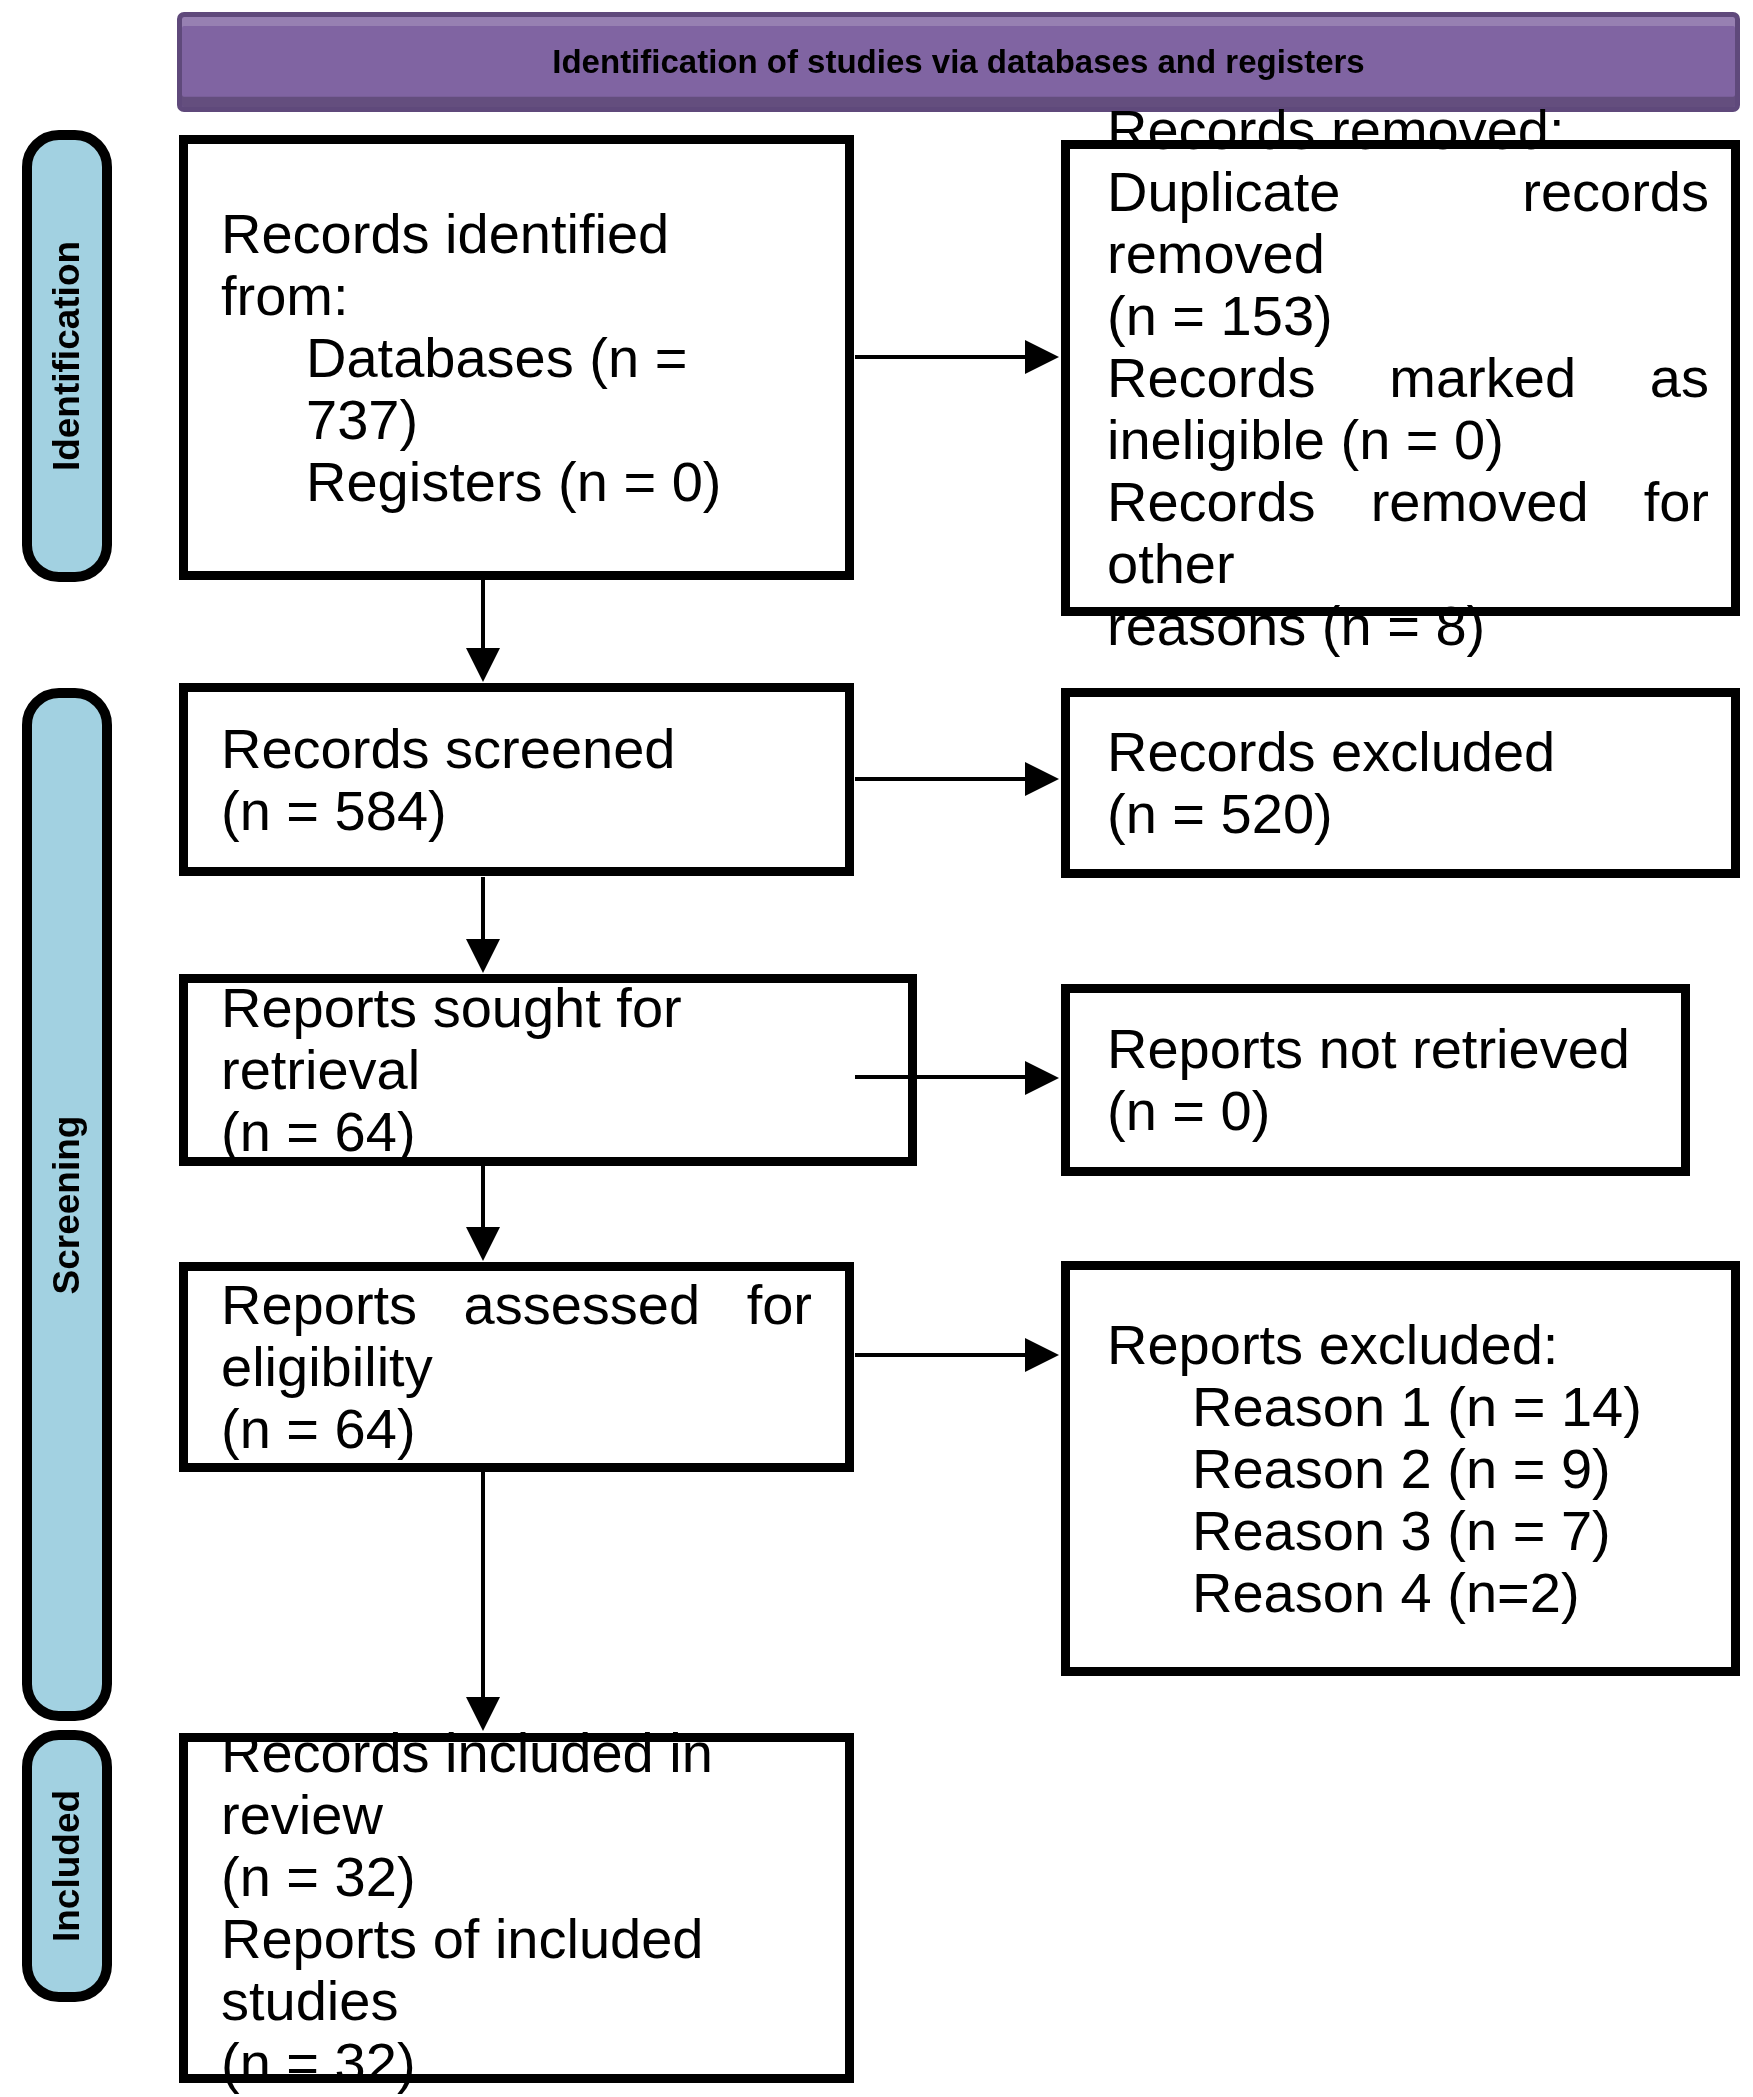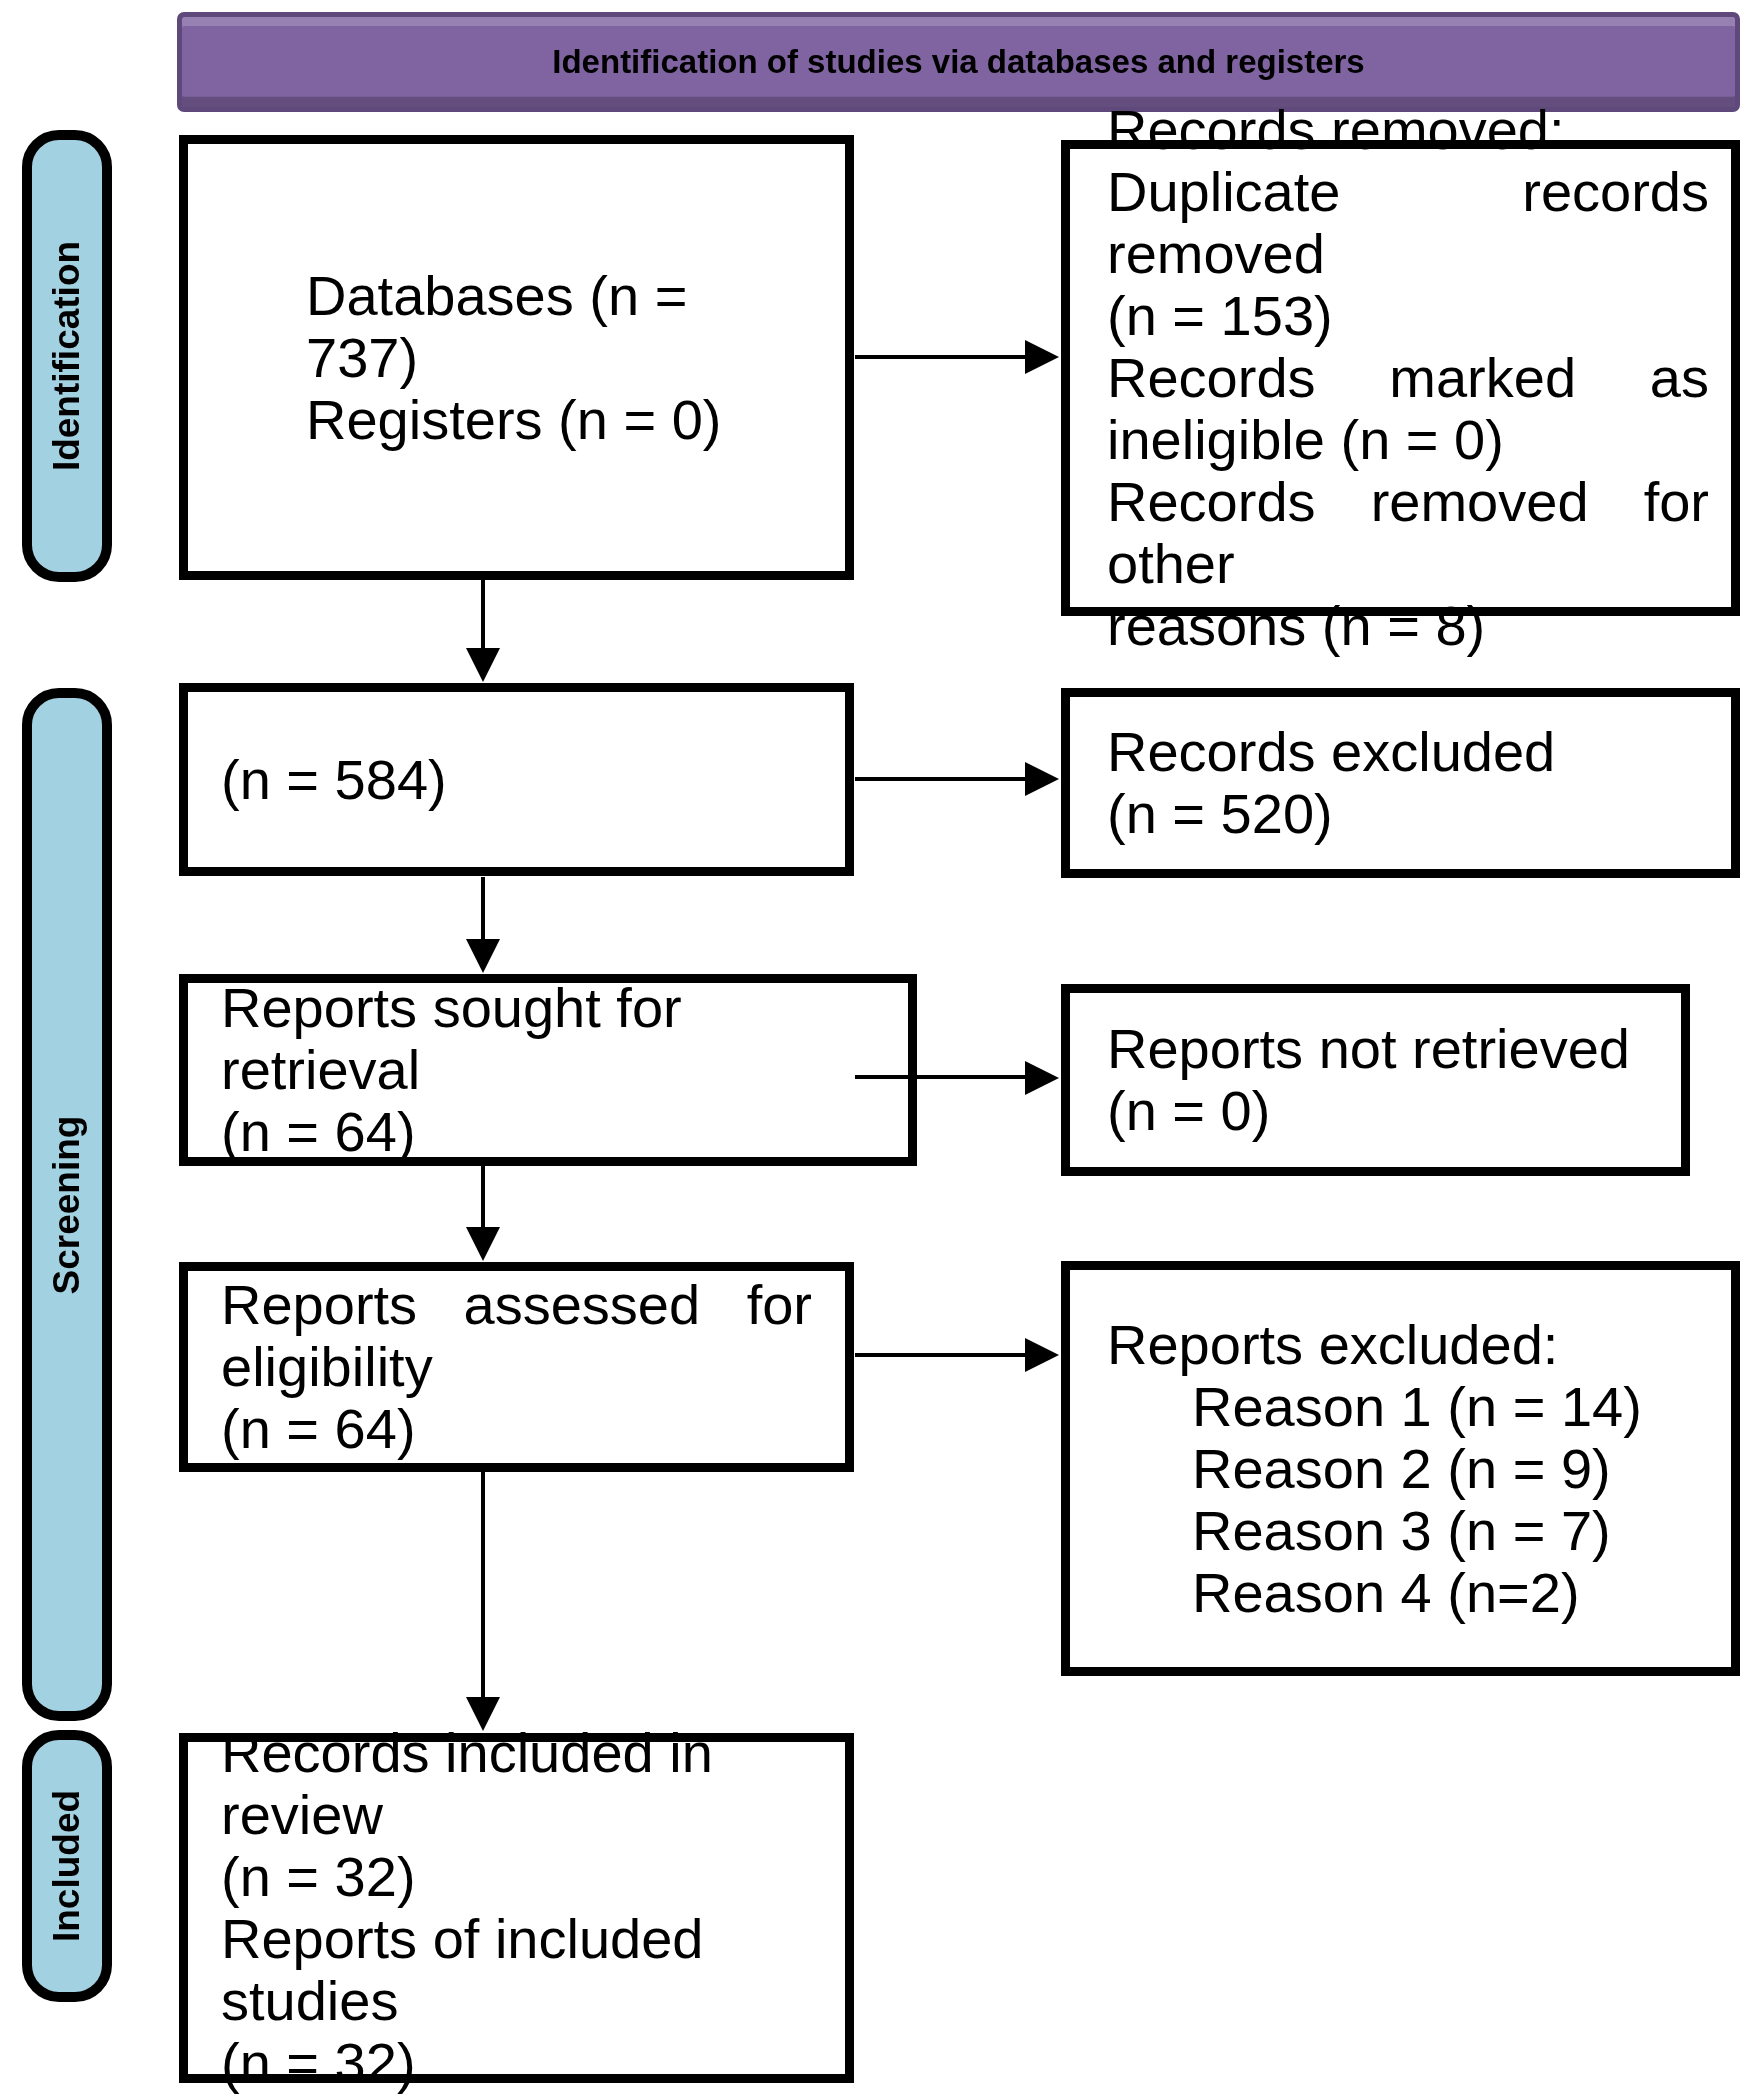--- a/index.html
+++ b/index.html
@@ -73,34 +73,36 @@
     <span>Identification</span>
   </div>
   <div class="stage" id="stage-screening">
     <span>Screening</span>
   </div>
   <div class="stage" id="stage-included">
     <span>Included</span>
   </div>
 
   <div class="box" id="box-records-identified">
+    <div class="line">Records identified from:</div>
     <div class="line ind">Databases (n = 737)</div>
     <div class="line ind">Registers (n = 0)</div>
   </div>
   <div class="box" id="box-records-removed">
     <div class="line">Records removed:</div>
     <div class="line just">Duplicate records removed</div>
     <div class="line">(n = 153)</div>
     <div class="line just">Records marked as</div>
     <div class="line">ineligible (n = 0)</div>
     <div class="line just">Records removed for other</div>
     <div class="line">reasons (n = 8)</div>
   </div>
 
   <div class="box" id="box-records-screened">
+    <div class="line">Records screened</div>
     <div class="line">(n = 584)</div>
   </div>
   <div class="box" id="box-records-excluded">
     <div class="line">Records excluded</div>
     <div class="line">(n = 520)</div>
   </div>
 
   <div class="box" id="box-reports-sought">
     <div class="line">Reports sought for retrieval</div>
     <div class="line">(n = 64)</div>

